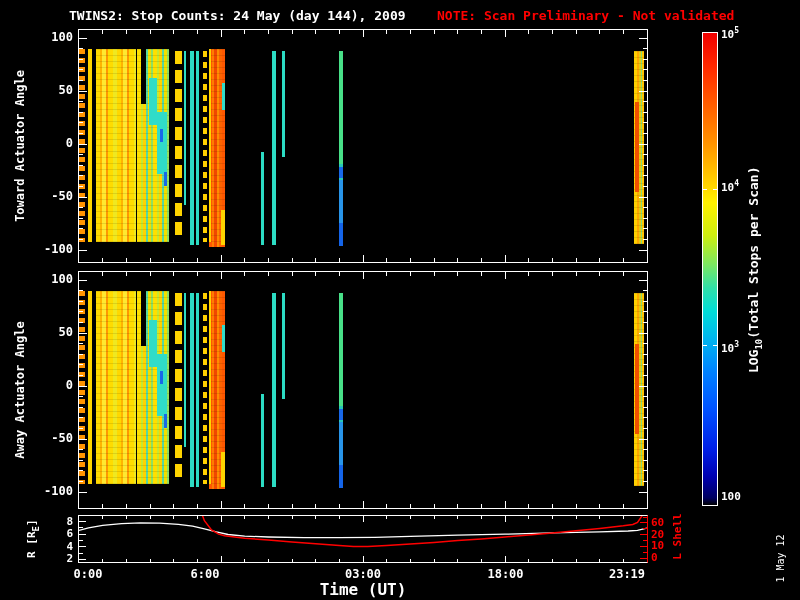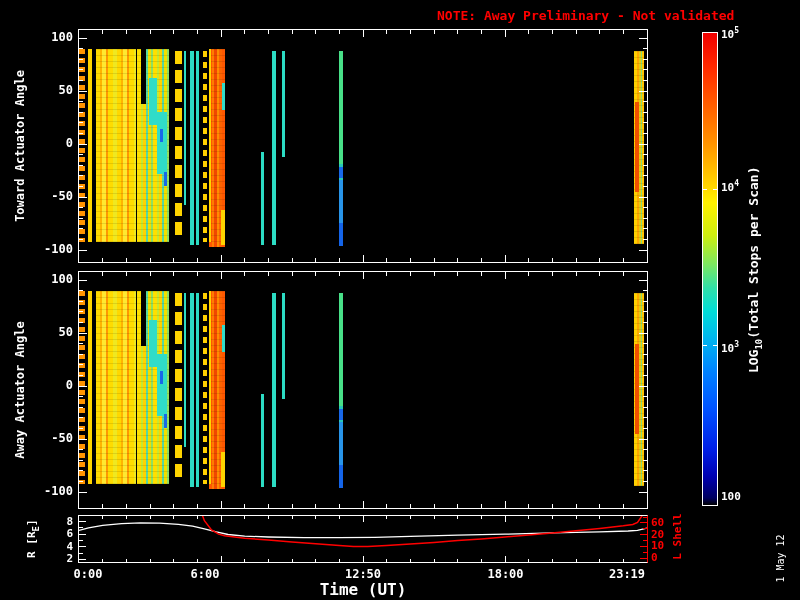--- a/index.html
+++ b/index.html
@@ -55,21 +55,22 @@
   #lshell-label{width:80px;left:637px;top:530px;font-size:11px;}
   #cbtitle{width:280px;left:615px;top:261px;font-size:13px;}
   #datestamp{width:80px;left:740px;top:553px;font:10px "DejaVu Sans Mono",monospace;}
   #xaxis-label{left:303px;top:583px;width:120px;text-align:center;font-size:16px;}
   #orbitsvg{position:absolute;left:0;top:0;}
 </style>
 </head>
 <body>
 
 <div id="fig">
-  <div class="txt note">NOTE: Away Preliminary - Not validated</div>
+  <div class="txt title">TWINS2: Stop Counts: 24 May (day 144), 2009</div>
+  <div class="txt note">NOTE: Scan Preliminary - Not validated</div>
 
   <div class="vlabel" id="yt1">Toward Actuator Angle</div>
   <div class="vlabel" id="yt2">Away Actuator Angle</div>
 
   <div class="panel" id="panel1">
     <div class="pdata" id="p1data">
         <div class="stripe k-dash-orange" style="left: 0.473333px; width: 5.44333px; top: 18.6px; height: 192.92px;"></div>
         <div class="stripe k-yellow" style="left: 8.99333px; width: 4.02333px; top: 18.6px; height: 192.92px;"></div>
         <div class="stripe k-yellow-block" style="left: 17.04px; width: 39.76px; top: 18.6px; height: 192.92px;"></div>
         <div class="stripe k-mixed-block" style="left: 58.22px; width: 31.4767px; top: 18.6px; height: 192.92px;"></div>
@@ -399,16 +400,16 @@
     <div class="axlab small" style="left: 43px; top: 514.5px; width: 30px; text-align: right;">8</div>
     <div class="axlab small" style="left: 43px; top: 527.166px; width: 30px; text-align: right;">6</div>
     <div class="axlab small" style="left: 43px; top: 539.832px; width: 30px; text-align: right;">4</div>
     <div class="axlab small" style="left: 43px; top: 552.498px; width: 30px; text-align: right;">2</div>
     <div class="axlab small redlab" style="left: 651px; top: 515.999px; width: 26px; text-align: left;">60</div>
     <div class="axlab small redlab" style="left: 651px; top: 527.666px; width: 26px; text-align: left;">20</div>
     <div class="axlab small redlab" style="left: 651px; top: 539.333px; width: 26px; text-align: left;">10</div>
     <div class="axlab small redlab" style="left: 651px; top: 551px; width: 26px; text-align: left;">0</div>
     <div class="axlab" style="left: 58px; top: 567px; width: 60px; text-align: center;">0:00</div>
     <div class="axlab" style="left: 190.5px; top: 567px; width: 60px; ">6:00</div>
-    <div class="axlab" style="left: 333px; top: 567px; width: 60px; text-align: center;">12:50</div>
+    <div class="axlab" style="left: 333px; top: 567px; width: 60px; text-align: center;">03:00</div>
     <div class="axlab" style="left: 475.5px; top: 567px; width: 60px; text-align: center;">18:00</div>
     <div class="axlab" style="left: 597px; top: 567px; width: 60px; text-align: center;">23:19</div>
   </div>
 
 </body></html>

